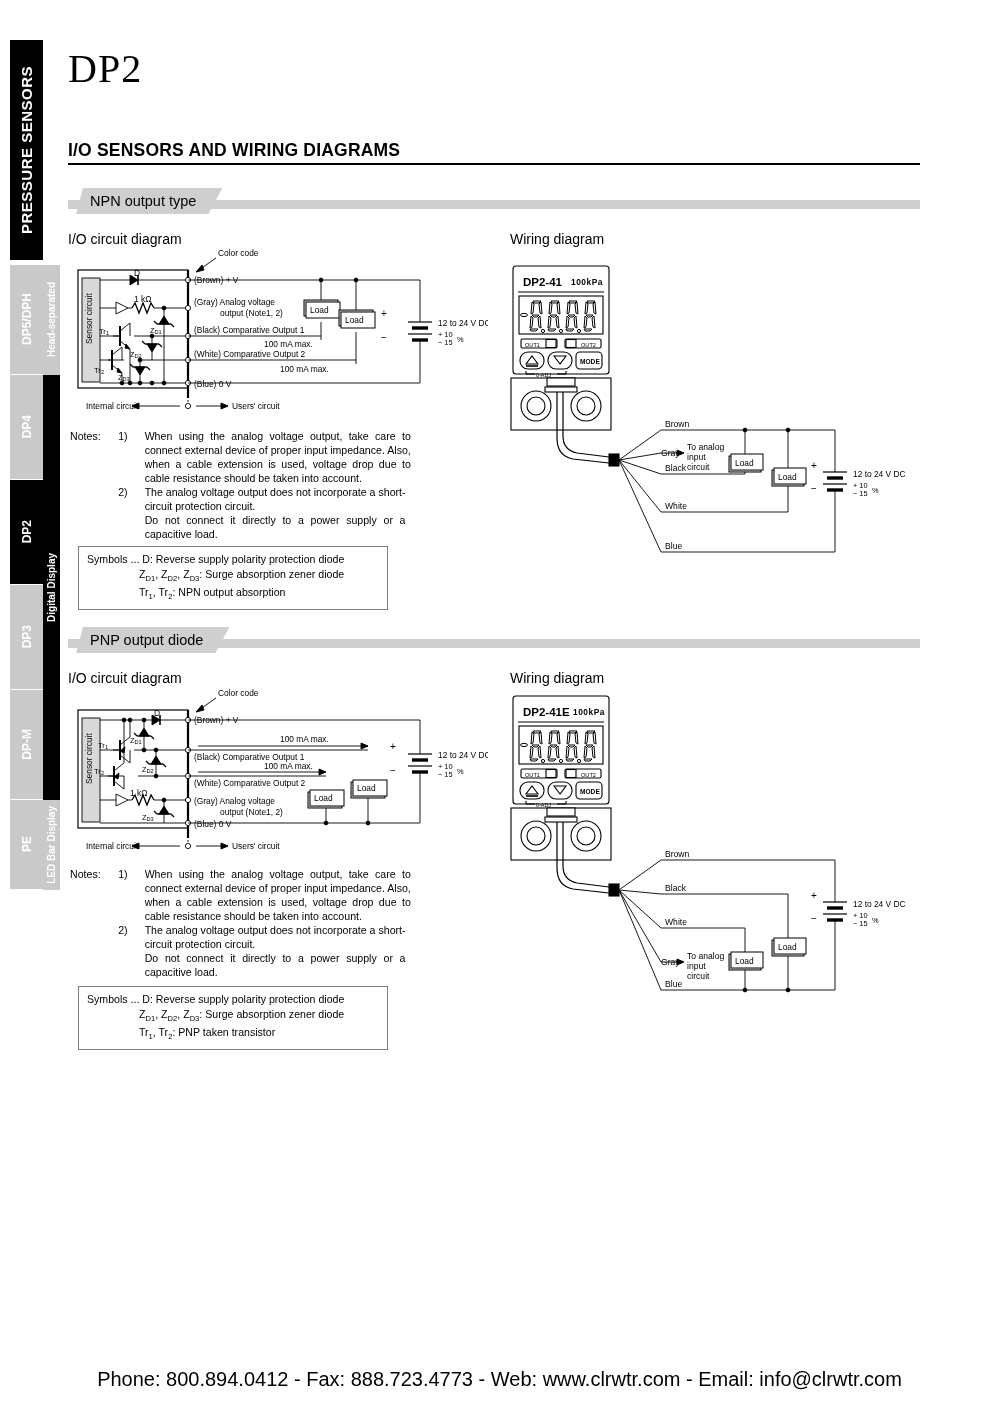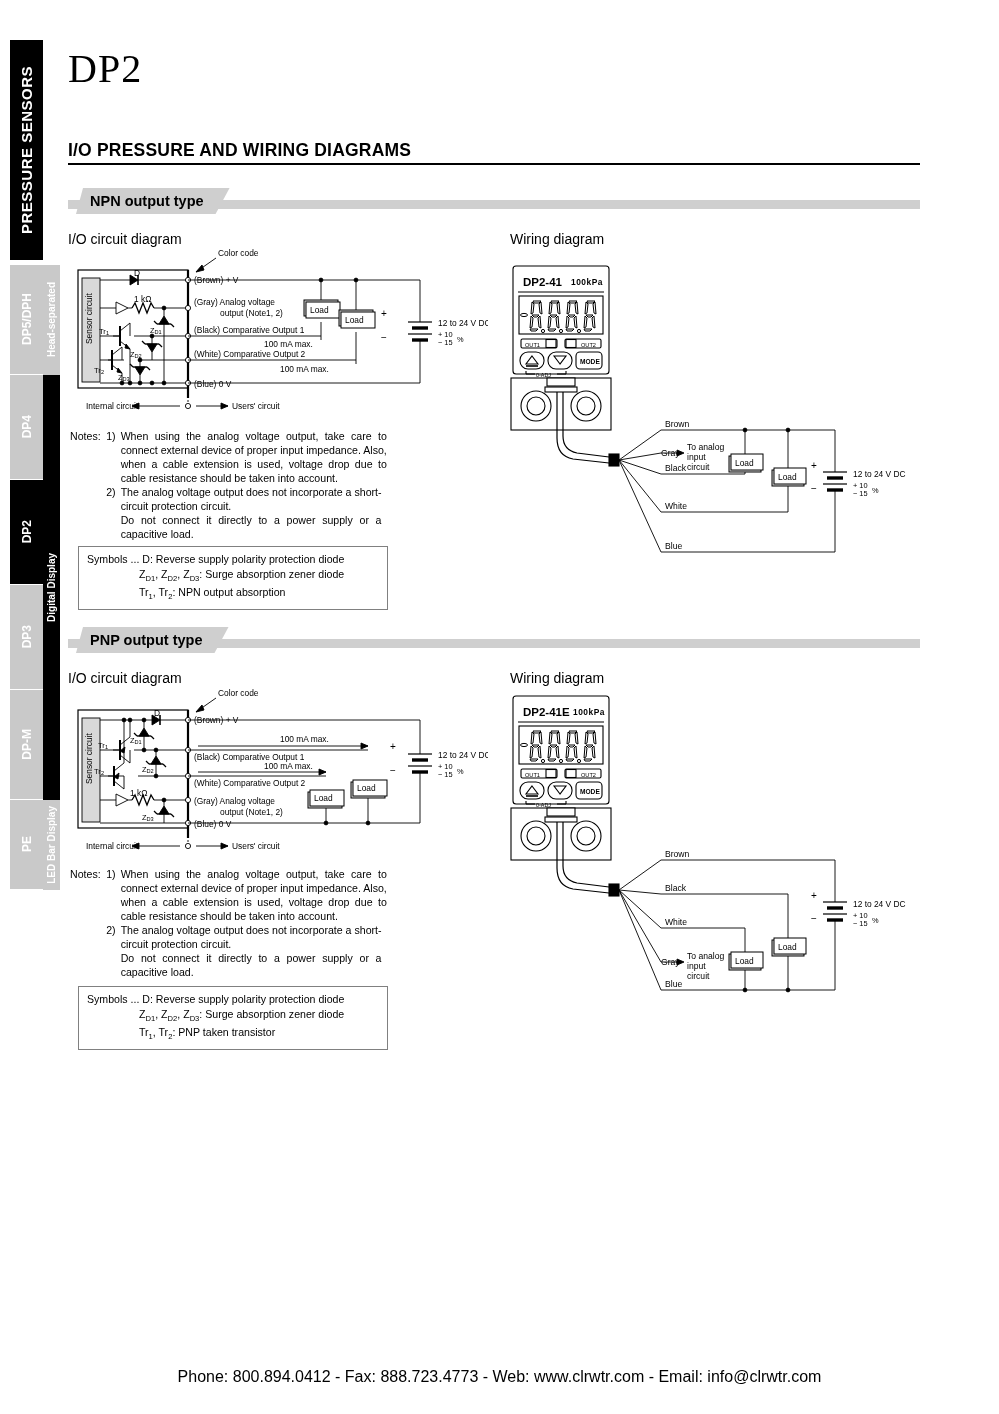--- a/index.html
+++ b/index.html
@@ -62,49 +62,49 @@
   
   .banner { position:absolute; left:68px; width:852px; height:26px; }
   .banner .bar {
     position:absolute; left:0; top:12px; width:852px; height:9px;
     background:#cfcfcf;
     clip-path: polygon(0 0, 852px 0, 852px 9px, 0 9px);
   }
   .banner .tag {
     position:absolute; left:8px; top:0; height:26px; padding:0 26px 0 14px;
     background:#cfcfcf; color:#000;
-    font-size:14.5px; font-weight:bold; line-height:26px; white-space:nowrap;
+    font-size:14.5px; font-weight:normal; line-height:26px; white-space:nowrap;
     clip-path: polygon(7px 0, 100% 0, calc(100% - 14px) 100%, 0 100%);
   }
 
   .sub-head { position:absolute; font-size:14px; font-weight:normal; color:#000; }
 
   
   .diagram { position:absolute; }
   .diagram svg { display:block; }
 
   
   .notes { position:absolute; font-size:10.6px; color:#000; line-height:1.32; width:365px; }
-  .notes .nrow { display:flex; }
+  .notes .nrow { display:flex;gap:12px; }
   .notes .nlabel { white-space:nowrap; padding-right:4px; }
   .notes .nnum { width:22px; flex:none; text-align:right; padding-right:5px; }
   .notes .ntext { text-align:justify; }
   .notes .just { text-align:justify; text-align-last:justify; }
 
   .symbols {
     position:absolute; border:1px solid #808080; background:#fff;
     font-size:10.6px; line-height:1.42; color:#000; padding:5px 8px 6px 8px;
   }
   .symbols .ind { padding-left:52px; }
   sub { font-size:7.6px; }
 
   
   #footer {
     position:absolute; left:0; top:1368px; width:999px; text-align:center;
-    font-size:16px; color:#000;
+    font-size:20px; color:#000;
   }
 </style>
 </head>
 <body>
 
 <div id="sidebar">
   <div class="sb-main">
     <span>PRESSURE SENSORS</span>
   </div>
 
@@ -132,21 +132,21 @@
   </div>
   <div class="sb-cat dark" style="top:375px;height:425px;">
     <span>Digital Display</span>
   </div>
   <div class="sb-cat grey" style="top:800px;height:90px;">
     <span>LED Bar Display</span>
   </div>
 </div>
 
 <div id="page-title">DP2</div>
-<div id="section-title">I/O PRESSURE AND WIRING DIAGRAMS</div>
+<div id="section-title">I/O SENSORS AND WIRING DIAGRAMS</div>
 <div id="section-rule"></div>
 
 <div class="banner" style="top:188px;">
   <div class="bar"></div>
   <div class="tag">NPN output type</div>
 </div>
 
 <div class="sub-head" style="left:68px; top:231px;">I/O circuit diagram</div>
 <div class="sub-head" style="left:510px; top:231px;">Wiring diagram</div>
 
@@ -479,21 +479,21 @@
 </div>
 
 <div class="symbols" style="left:78px; top:546px; width:310px;">
   <div>Symbols ... D: Reverse supply polarity protection diode</div>
   <div class="ind"><span>Z</span><sub>D1</sub><span>, Z</span><sub>D2</sub><span>, Z</span><sub>D3</sub><span>: Surge absorption zener diode</span></div>
   <div class="ind"><span>Tr</span><sub>1</sub><span>, Tr</span><sub>2</sub><span>: NPN output absorption</span></div>
 </div>
 
 <div class="banner" style="top:627px;">
   <div class="bar"></div>
-  <div class="tag">PNP output type</div>
+  <div class="tag">PNP output diode</div>
 </div>
 
 <div class="sub-head" style="left:68px; top:670px;">I/O circuit diagram</div>
 <div class="sub-head" style="left:510px; top:670px;">Wiring diagram</div>
 
 <div class="diagram" style="left:68px; top:688px;">
 <svg width="420" height="176" viewBox="0 0 420 176">
   <g stroke="#000" fill="none" stroke-width="0.9">
     <rect x="10" y="22" width="110" height="118" stroke-width="1.2"></rect>
     <rect x="14" y="30" width="18" height="104" fill="#d9d9d9" stroke="#000" stroke-width="0.9"></rect>

